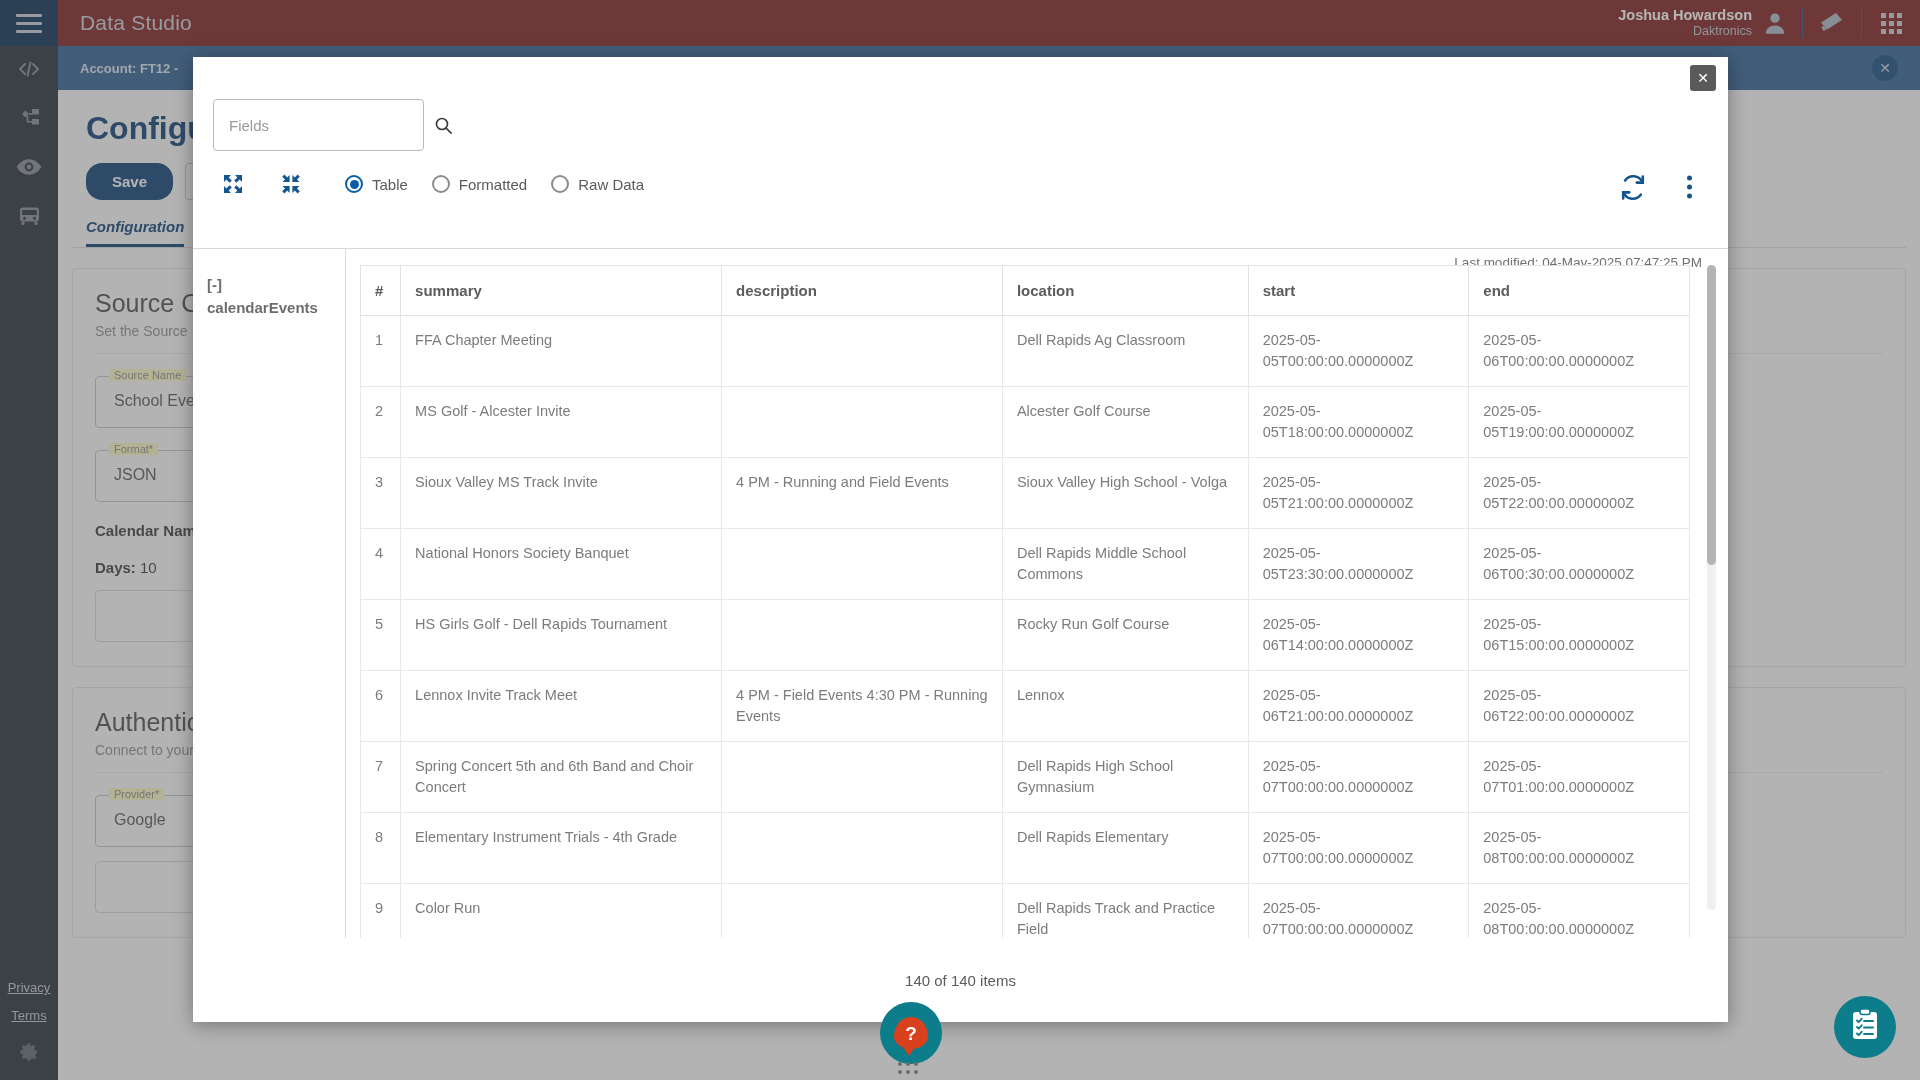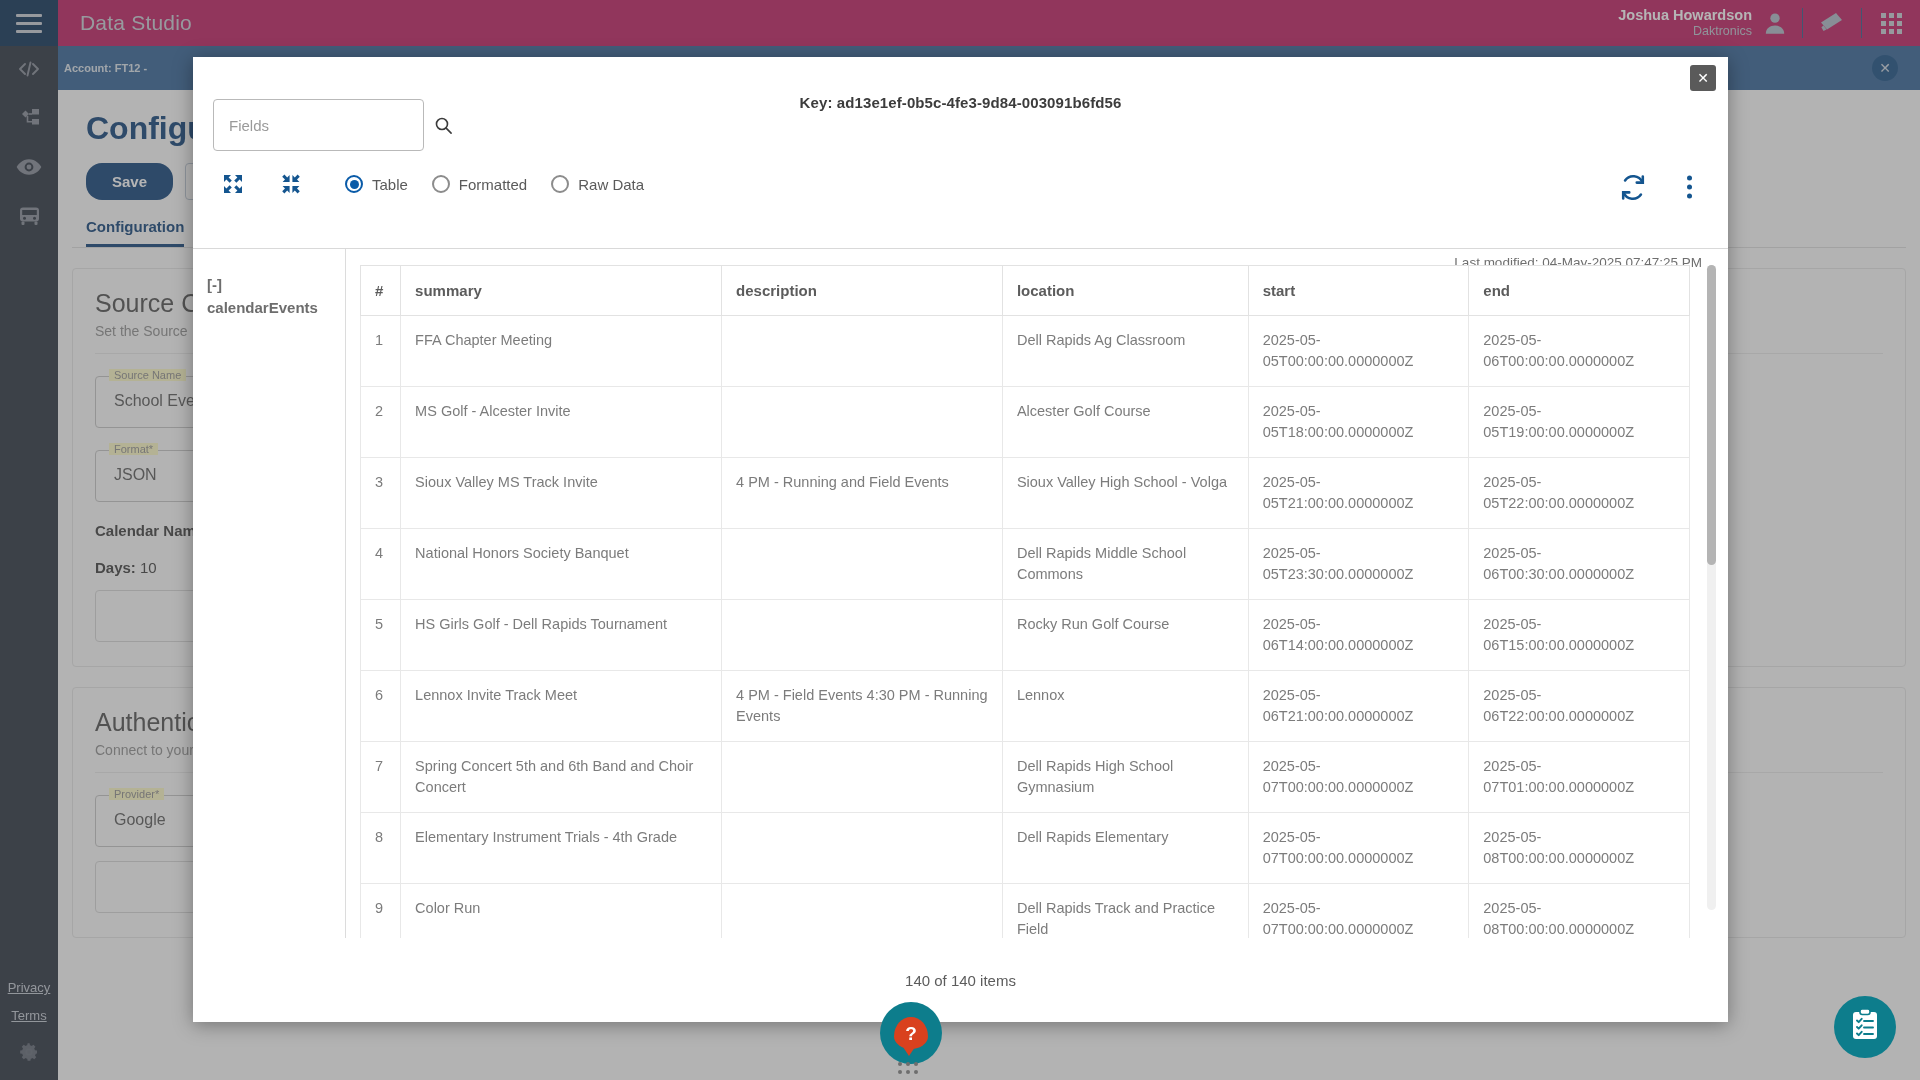--- a/index.html
+++ b/index.html
@@ -7,21 +7,21 @@
     width: 1920px; height: 1080px;
     overflow: hidden;
     font-family: "Liberation Sans", sans-serif;
     background: #a8a8a8;
   }
   #app { position: relative; width: 1920px; height: 1080px; }
 
   
   .topbar {
     position: absolute; top: 0; left: 0; width: 1920px; height: 46px;
-    background: #be185d; display: flex; align-items: center; z-index: 5;
+    background: #7f1d1d; display: flex; align-items: center; z-index: 5;
   }
   .topbar-left-block {
     width: 58px; height: 46px; background: #042a50;
     display: flex; align-items: center; justify-content: center;
   }
   .hamburger { width: 26px; height: 19px; display: flex; flex-direction: column; justify-content: space-between; cursor: pointer; }
   .hamburger span { display: block; height: 3px; background: #c9ced6; border-radius: 1px; }
   .app-title {
     color: #c9ced6; font-size: 21px; font-weight: 400;
     margin-left: 22px; letter-spacing: .2px;
@@ -49,21 +49,21 @@
   .side-item svg { opacity: .65; }
   .side-bottom { margin-top: auto; width:100%; display:flex; flex-direction:column; align-items:center; padding-bottom: 14px; }
   .side-link { color:#c0c6cf; font-size:13px; text-decoration: underline; margin-bottom: 13px; cursor:pointer; }
   .side-gear { margin-top: 6px; cursor:pointer; opacity:.6; }
 
   
   .accountbar {
     position: absolute; top: 46px; left: 58px; width: 1862px; height: 44px;
     background: #2f6094; display: flex; align-items: center; z-index: 3;
   }
-  .account-label { color: #dbe3ec; font-size: 11px; font-weight: bold; margin-left: 6px; }
+  .account-label { color: #dbe3ec; font-size: 13px; font-weight: bold; margin-left: 22px; }
   .account-close {
     margin-left: auto; margin-right: 22px;
     width: 26px; height: 26px; border-radius: 50%; background: #124a80;
     color: #cdd6e1; font-size: 14px; display:flex; align-items:center; justify-content:center; cursor:pointer;
   }
 
   
   .page {
     position: absolute; top: 90px; left: 58px; width: 1862px; height: 990px;
     background: #fbfbfb; overflow: hidden; z-index: 2;
@@ -74,21 +74,21 @@
     background: #0a3d75; color: #fff; border: none; border-radius: 16px;
     padding: 9px 26px; font-size: 15px; font-weight: bold; cursor: pointer;
     font-family: "Liberation Sans", sans-serif;
   }
   .btn-outline {
     background: transparent; color: #0a3d75; border: 1px solid #b8c3d2; border-radius: 4px;
     padding: 9px 26px; font-size: 15px; font-weight: bold; cursor: pointer;
     font-family: "Liberation Sans", sans-serif;
   }
   .tabs { margin: 18px 0 0 28px; display:flex; gap: 34px; }
-  .tab { font-size: 15px; font-weight: bold; color: #0a3d75; padding-bottom: 9px; cursor:pointer; }
+  .tab { font-size: 15px; font-weight: bold; color: #0a3d75; padding-bottom: 9px; cursor:pointer;font-style:italic; }
   .tab.active { border-bottom: 3px solid #0a3d75; }
   .tabs-rule { height:1px; background:#dcdcdc; margin-left: 14px; margin-right: 14px; }
   .card {
     margin: 20px 14px 0 14px; background: #fbfbfb; border: 1px solid #e4e4e4; border-radius: 4px;
     padding: 20px 22px 24px 22px;
   }
   .card-h { font-size: 25px; color: #4b4b4b; font-weight: 400; }
   .card-sub { font-size: 14px; color: #8c8c8c; margin-top: 5px; padding-bottom: 14px; border-bottom: 1px solid #e8e8e8; }
   .field { position: relative; margin-top: 22px; width: 560px; height: 52px; border: 1px solid #c4c4c4; border-radius: 4px; }
   .field-legend {
@@ -364,21 +364,20 @@
       </div>
       <div class="box-empty"></div>
     </div>
   </div>
 
   <div class="dim"></div>
 
   <div class="modal">
 
     <div class="modal-head">
-      <div class="modal-key">Key: ad13e1ef-0b5c-4fe3-9d84-003091b6fd56</div>
       <div class="modal-close">✕</div>
 
       <div class="search-wrap">
         <input class="search-input" type="text" placeholder="Fields" style="">
         <span class="search-btn">
           <svg width="19" height="19" viewBox="0 0 20 20" fill="none" stroke="#3b3b3b" stroke-width="1.7">
             <circle cx="8.4" cy="8.4" r="5.8"></circle>
               <path d="M12.8 12.8 L18 18" stroke-linecap="round"></path>
           </svg>
         </span>

